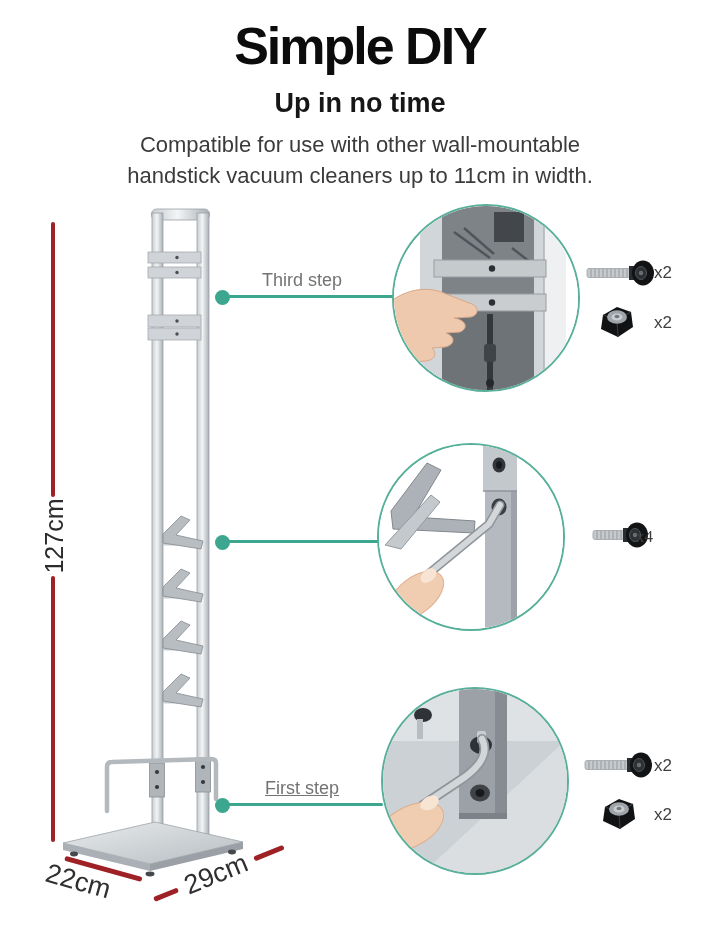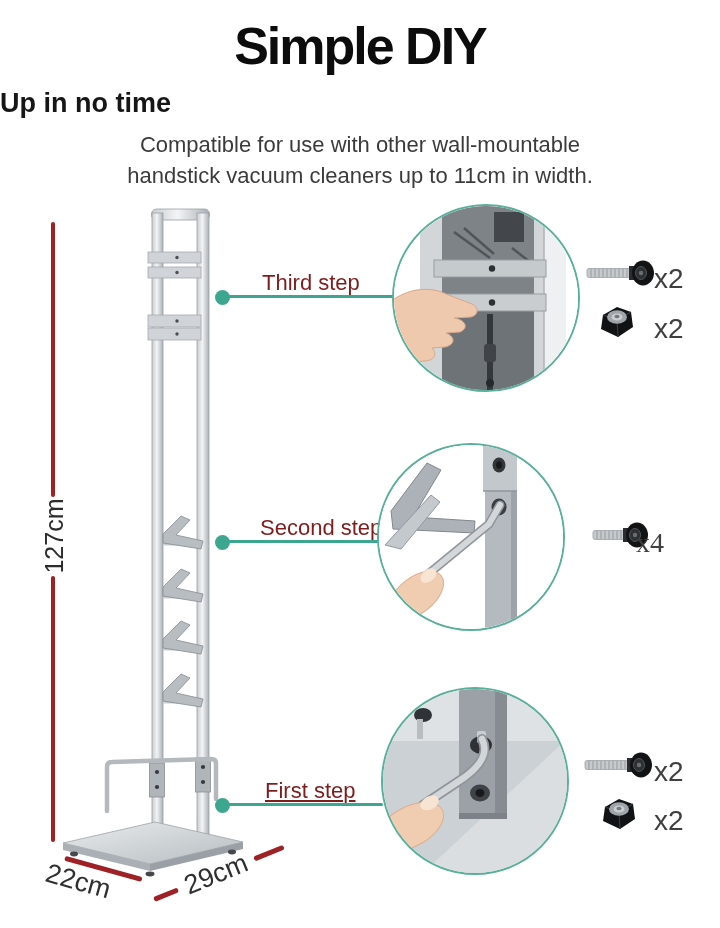--- a/index.html
+++ b/index.html
@@ -4,44 +4,44 @@
 <style>
   html,body{margin:0;padding:0;background:#ffffff;}
   #canvas{
     position:relative;width:720px;height:928px;background:#ffffff;overflow:hidden;
     font-family:"Liberation Sans",sans-serif;color:#222;
   }
   .abs{position:absolute;}
   
   .title{top:16px;left:0;width:720px;text-align:center;font-size:52px;font-weight:bold;
          letter-spacing:-2px;color:#0c0c0c;}
-  .subtitle{top:88px;left:0;width:720px;text-align:left;font-size:27px;font-weight:bold;color:#161616;}
+  .subtitle{top:88px;left:0;width:720px;text-align:center;font-size:27px;font-weight:bold;color:#161616;}
   .description{top:129px;left:100px;width:520px;text-align:center;font-size:22px;line-height:1.42;color:#3b3b3b;}
   
   .vline{left:51px;width:4px;background:var(--dimension-red,#9E2125);border-radius:2px;}
   .vline.seg1{top:222px;height:275px;}
   .vline.seg2{top:576px;height:266px;}
   .hlabel{left:13px;top:523px;width:80px;height:26px;text-align:center;font-size:25px;color:#2c2c2c;
           transform:rotate(-90deg);}
   .dim-group{display:flex;align-items:center;gap:8px;}
   .dash{height:5px;background:var(--dimension-red,#9E2125);border-radius:3px;}
   .dim22{left:52px;top:852px;transform:rotate(15.5deg);transform-origin:left top;display:block;}
   .dim22 .dash{width:80px;margin-left:14px;}
   .dim22 .dim-text{margin-top:1px;}
   .dim29{left:154px;top:884px;transform:rotate(-22deg);transform-origin:left center;}
   .dim29 .dash.a{width:26px;} .dim29 .dash.b{width:32px;}
   .dim-text{font-size:27px;color:#2f2f2f;}
   
   .dot{width:15px;height:15px;border-radius:50%;background:var(--accent,#3CA78E);}
   .lead{height:3px;background:var(--accent,#3CA78E);border-radius:2px;}
-  .step-label{font-size:22px;color:#7f1d1d;white-space:nowrap;}
+  .step-label{font-size:18px;color:#737373;white-space:nowrap;}
   .photo-circle{width:184px;height:184px;border-radius:50%;border:2px solid var(--circle-border,#58B09A);
                 overflow:hidden;background:#fff;}
   .photo-circle svg{display:block;}
-  .qty{font-size:28px;color:#3f3f3f;}
+  .qty{font-size:17px;color:#3f3f3f;}
 </style>
 </head>
 <body>
 
 <div id="canvas">
 
   <div class="abs title">Simple DIY</div>
   <div class="abs subtitle">Up in no time</div>
   <div class="abs description">Compatible for use with other wall-mountable handstick vacuum cleaners up to 11cm in width.</div>
 
@@ -159,21 +159,20 @@
   <div class="abs qty" style="left:654px;top:263px;">x2</div>
   <svg class="abs" style="left:596px;top:304px;" width="42" height="36" viewBox="0 0 42 36">
     <polygon points="7,11 21,3 35,8 37,23 22,33 5,25" fill="#101214"></polygon>
     <path d="M7 11 L21 16 L35 8 M21 16 L22 33" stroke="#34383c" stroke-width="1.3" fill="none"></path>
     <ellipse cx="21" cy="13" rx="10" ry="6.8" fill="#9ea4a9"></ellipse>
     <ellipse cx="21" cy="13" rx="5.5" ry="3.6" fill="#caced1"></ellipse>
     <ellipse cx="21" cy="12.5" rx="2.6" ry="1.8" fill="#74797e"></ellipse>
   </svg>
   <div class="abs qty" style="left:654px;top:313px;">x2</div>
 
-  <div class="abs step-label" style="left:260px;top:515px;">Second step</div>
   <div class="abs dot" style="left:215px;top:535px;"></div>
   <div class="abs lead" style="left:227px;top:540px;width:153px;"></div>
   <div class="abs photo-circle" style="left:377px;top:443px;">
     <svg width="184" height="184" viewBox="0 0 184 184">
       <rect width="184" height="184" fill="#ffffff"></rect>
       <rect x="106" y="0" width="30" height="184" fill="#b5bac0"></rect>
       <rect x="132" y="0" width="6" height="184" fill="#9da3a9"></rect>
       <rect x="104" y="0" width="34" height="46" fill="#c3c8cc"></rect>
       <line x1="104" y1="46" x2="138" y2="46" stroke="#8f959b" stroke-width="1.5"></line>
       <ellipse cx="120" cy="20" rx="6.5" ry="7.5" fill="#33373b"></ellipse>

